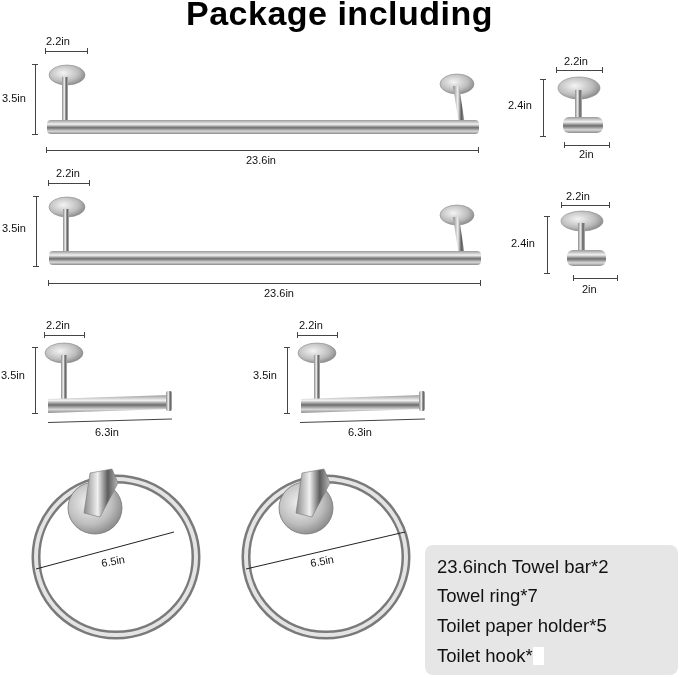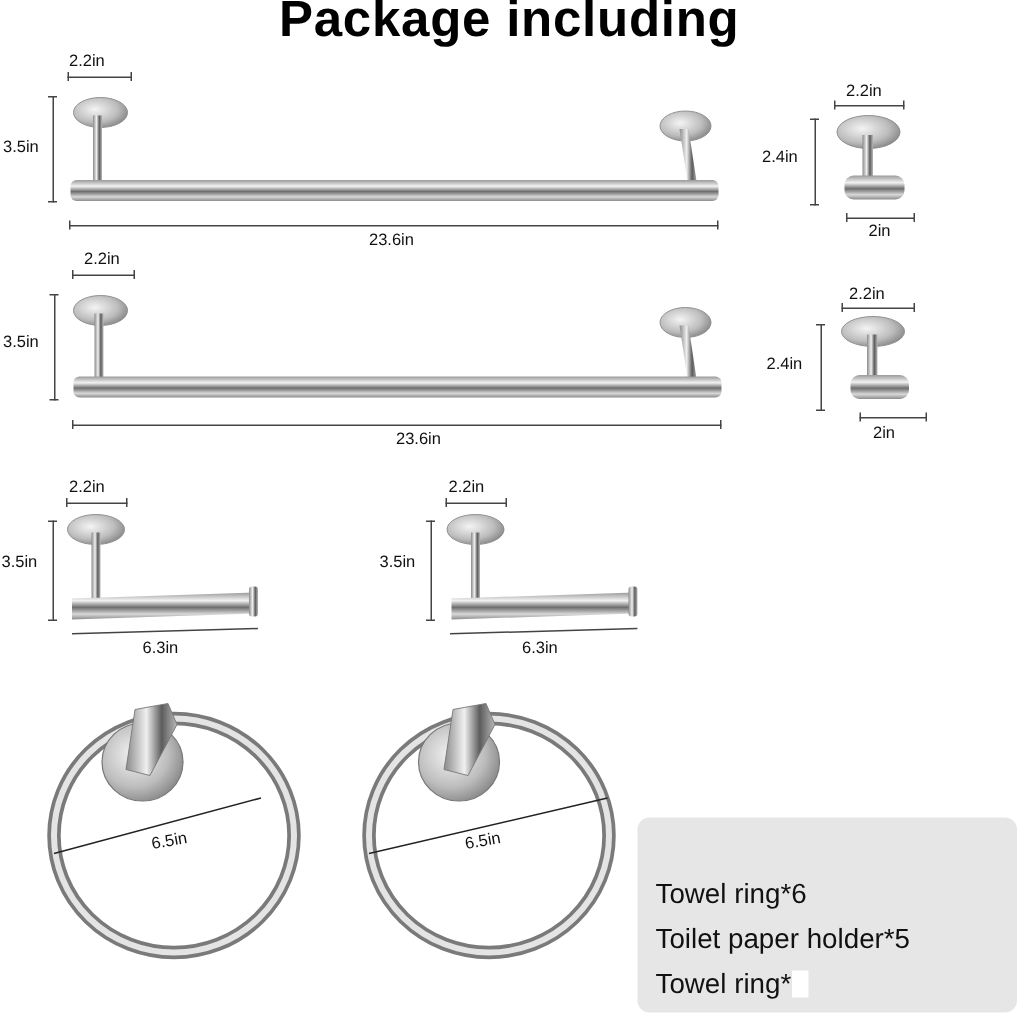--- a/index.html
+++ b/index.html
@@ -204,16 +204,17 @@
     <ellipse cx="86" cy="102" rx="80" ry="78" fill="none" stroke="#7a7a7a" stroke-width="9"></ellipse>
     <ellipse cx="86" cy="102" rx="80" ry="78" fill="none" stroke="#e4e4e4" stroke-width="4"></ellipse>
     <ellipse cx="66" cy="53" rx="27" ry="26" fill="url(#baseGrad)" stroke="#777" stroke-width="0.8"></ellipse>
     <polygon points="62,18 84,14 90,28 72,62 56,58" fill="url(#postGrad)" stroke="#777" stroke-width="0.6"></polygon>
     <line x1="6" y1="114" x2="165" y2="77" stroke="#222" stroke-width="1"></line>
   </svg>
   <div class="lbl" style="left:310px;top:555px;transform:rotate(-10deg);">6.5in</div>
 </div>
 
 <div class="legend-box">
-  <div class="legend-line" style="top:40px;">Towel ring*6</div>
+  <div class="legend-line" style="top:11px;">23.6inch Towel bar*2</div>
+  <div class="legend-line" style="top:40px;">Towel ring*7</div>
   <div class="legend-line" style="top:70px;">Toilet paper holder*5</div>
-  <div class="legend-line" style="top:100px;"><span>Towel ring*</span><span style="display:inline-block;width:11px;height:18px;background:#fff;vertical-align:-3px;"></span></div>
+  <div class="legend-line" style="top:100px;"><span>Toilet hook*</span><span style="display:inline-block;width:11px;height:18px;background:#fff;vertical-align:-3px;"></span></div>
 </div>
 
 </body></html>

